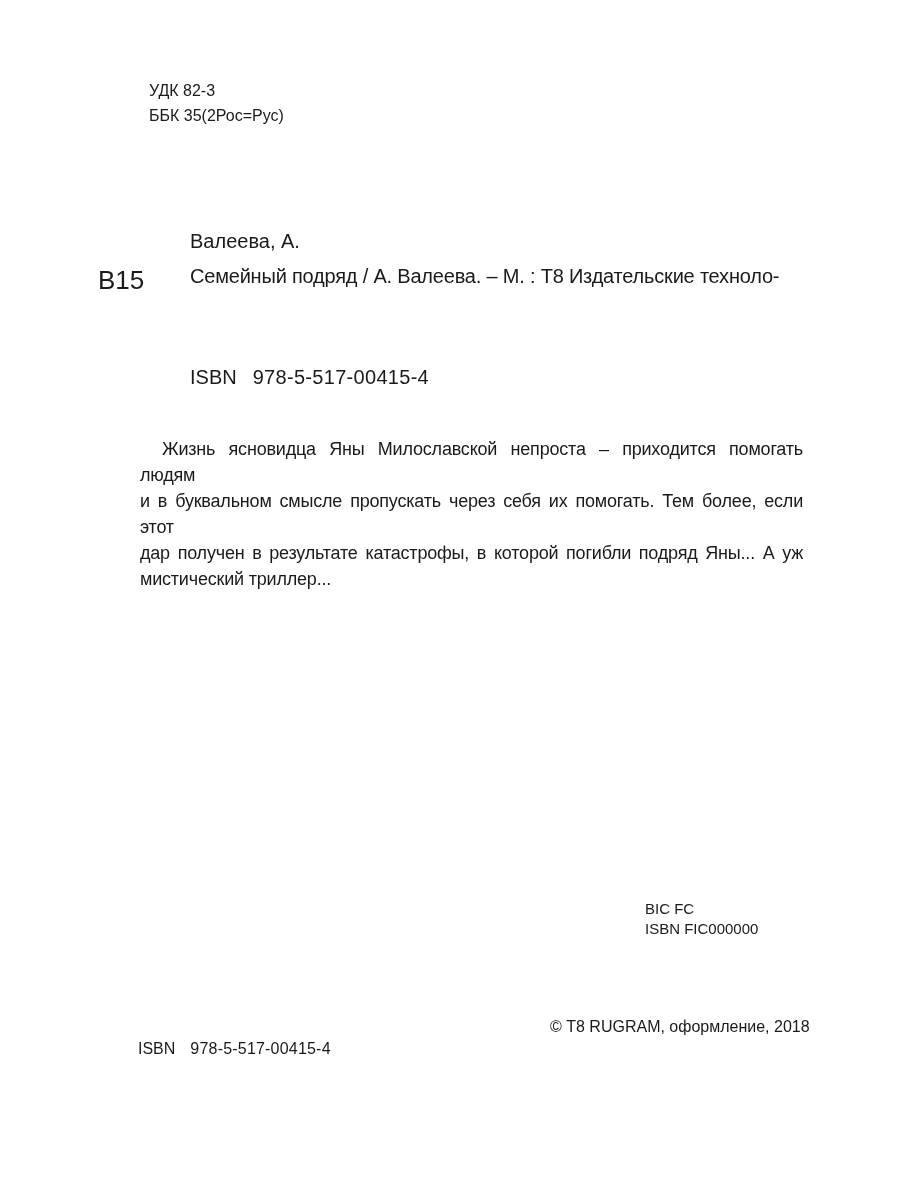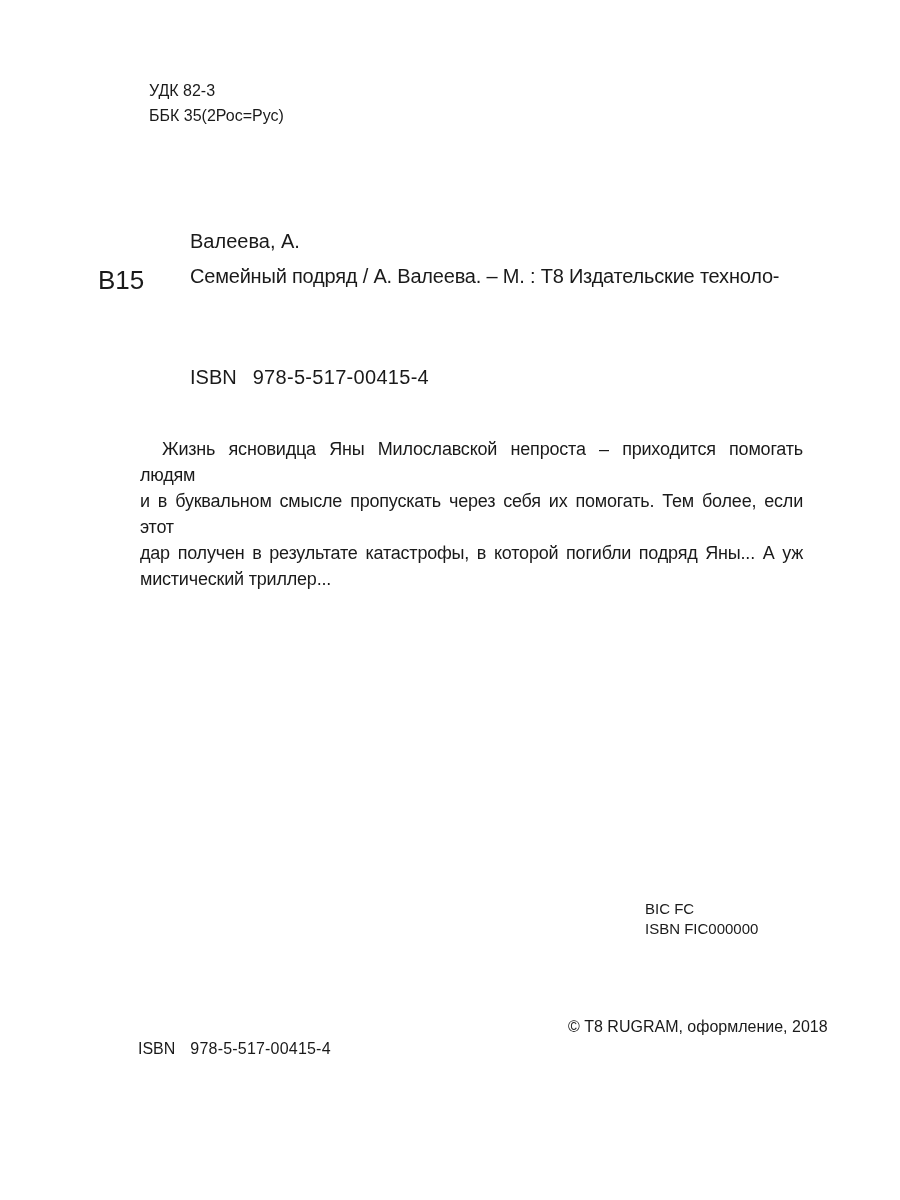--- a/index.html
+++ b/index.html
@@ -93,21 +93,20 @@
     margin-top: 17px;
   }
 
   
   .copyright-block {
     left: 550px;
     top: 1016px;
     font-size: 16px;
     line-height: 22px;
     white-space: nowrap;
-    margin-left: 18px;
   }
   .isbn-bottom {
     left: 138px;
     top: 1038px;
     font-size: 16px;
     line-height: 22px;
     white-space: nowrap;
   }
   .isbn-bottom .isbn-value { margin-left: 15px; letter-spacing: 0.2px; }
 </style>

